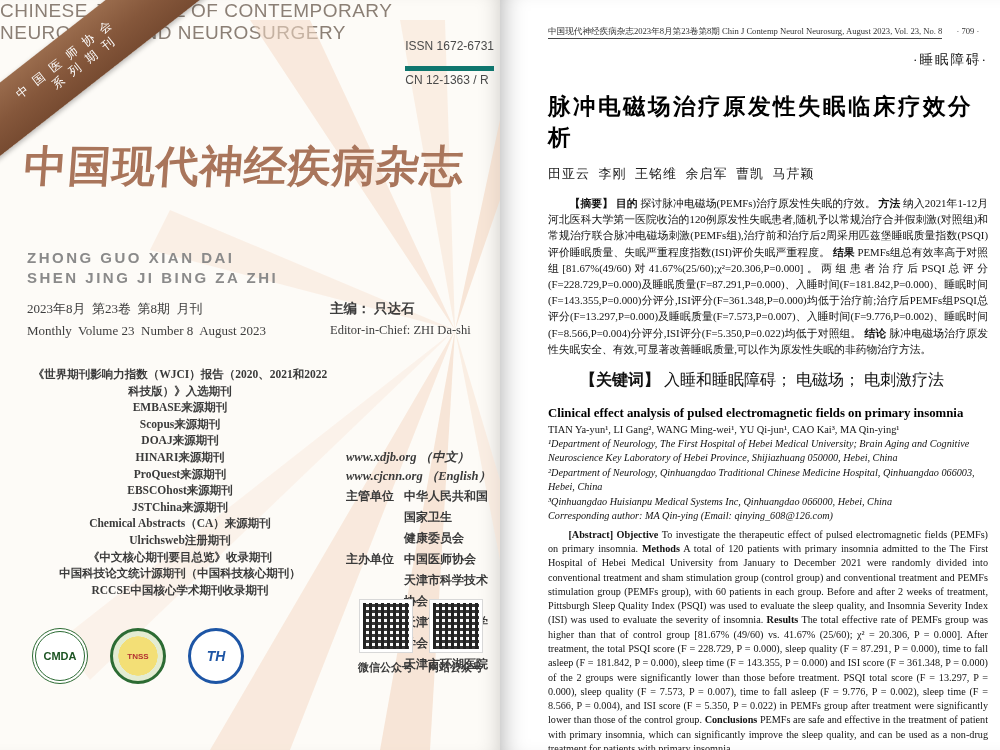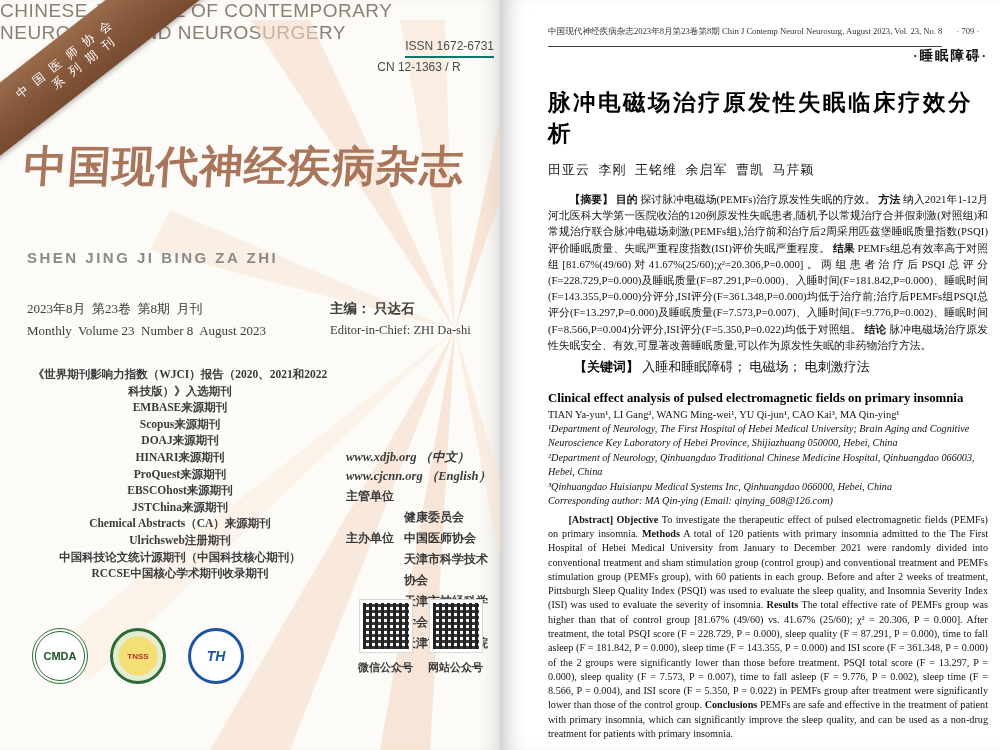--- a/index.html
+++ b/index.html
@@ -14,21 +14,21 @@
   .ribbon{position:absolute;top:34px;left:-78px;width:300px;height:58px;
     background:linear-gradient(180deg,#9a6c4d 0%,#85573b 55%,#774b31 100%);
     transform:rotate(-38deg);box-shadow:0 2px 5px rgba(0,0,0,.28);
     display:flex;align-items:center;justify-content:center;}
   .ribbon-inner{color:#fff;font-family:"Liberation Sans",sans-serif;font-size:12px;line-height:15px;}
   .ribbon-l1{display:block;letter-spacing:9px;}
   .ribbon-l2{display:block;letter-spacing:9px;padding-left:34px;}
 
   .issn-block{position:absolute;top:38px;right:6px;font-family:"Liberation Sans",sans-serif;
     font-size:12px;color:#4a4a4a;line-height:17px;}
-  .issn-block .issn{border-bottom:2px solid #0f766e;padding-bottom:1px;margin-left:28px;}
+  .issn-block .issn{border-bottom:5px solid #0f766e;padding-bottom:11px;}
   .issn-block .cn{padding-top:1px;}
 
   .title-cn{position:absolute;top:138px;left:24px;width:465px;margin:0;
     font-size:43px;font-weight:bold;color:#a9755b;letter-spacing:1px;
     transform:skewX(-4deg);white-space:nowrap;}
   .title-en{position:absolute;top:194px;left:27px;width:450px;margin:0;
     font-family:"Liberation Sans",sans-serif;font-size:19px;line-height:22px;
     font-weight:500;color:#8b7f75;letter-spacing:.5px;}
   .pinyin{position:absolute;top:248px;left:27px;font-family:"Liberation Sans",sans-serif;
     font-size:15px;line-height:20px;font-weight:bold;color:#8a8a8a;letter-spacing:2.5px;}
@@ -63,28 +63,28 @@
     background:
       repeating-linear-gradient(0deg,rgba(34,34,34,.9) 0 3px,transparent 3px 6px),
       repeating-linear-gradient(90deg,#222 0 3px,#fafafa 3px 6px);}
   .qr-label{margin-top:8px;font-size:11px;font-weight:bold;color:#3a3a3a;}
 
   
   .page.article{position:relative;width:500px;height:750px;background:#ffffff;box-sizing:border-box;
     padding:26px 12px 0 48px;overflow:hidden;
     box-shadow:inset 20px 0 26px -20px rgba(0,0,0,.35);}
   .header-row{display:flex;align-items:flex-start;font-size:8.6px;color:#333;}
-  .header-journal{border-bottom:1px solid #444;padding-bottom:8px;white-space:nowrap;}
+  .header-journal{border-bottom:1px solid #444;padding-bottom:0;white-space:nowrap;}
   .header-page{margin-left:14px;white-space:nowrap;}
-  .section-tag{text-align:right;font-size:13.5px;font-weight:bold;letter-spacing:2px;color:#111;}
+  .section-tag{text-align:right;font-size:13.5px;font-weight:normal;letter-spacing:2px;color:#111;margin-top:12px;}
   .article-title{margin:22px 0 12px;font-size:22.5px;font-weight:600;letter-spacing:2.5px;color:#000;}
   .authors-cn{font-size:13px;color:#222;margin-bottom:12px;white-space:pre-wrap;letter-spacing:1px;}
   .bold{font-weight:bold;}
   .abstract-cn{margin:0;font-size:10.8px;line-height:1.5;text-align:justify;text-indent:2em;color:#111;}
-  .keywords{margin:5px 0 0;font-size:13px;text-indent:2em;color:#111;}
+  .keywords{margin:13px 0 0;font-size:16px;text-indent:2em;color:#111;}
   .title-en{position:static;}
   .en-title{margin:15px 0 0;font-size:12.8px;font-weight:bold;color:#000;}
   .authors-en{margin:3px 0 0;font-size:10.4px;color:#111;}
   .affils{margin:2px 0 0;font-size:10.2px;font-style:italic;line-height:1.42;color:#111;}
   .affils p{margin:0;}
   .abstract-en{margin:4px 0 0;font-size:10.2px;line-height:1.4;text-align:justify;text-indent:2em;color:#111;}
 </style>
 </head>
 <body>
 
@@ -114,20 +114,21 @@
 
     <div class="issn-block">
       <div class="issn">ISSN 1672-6731</div>
       <div class="cn">CN 12-1363 / R</div>
     </div>
 
     <h1 class="title-cn">中国现代神经疾病杂志</h1>
     <h2 class="title-en">CHINESE JOURNAL OF CONTEMPORARY NEUROLOGY AND NEUROSURGERY</h2>
 
     <div class="pinyin">
+      <div>ZHONG GUO XIAN DAI</div>
       <div>SHEN JING JI BING ZA ZHI</div>
     </div>
 
     <div class="issue-block">
       <div class="issue-cn">2023年8月  第23卷  第8期  月刊</div>
       <div class="issue-en">Monthly  Volume 23  Number 8  August 2023</div>
     </div>
 
     <div class="editor-block">
       <div class="editor-cn">主编： 只达石</div>
@@ -138,32 +139,34 @@
       <li>《世界期刊影响力指数（WJCI）报告（2020、2021和2022科技版）》入选期刊</li>
       <li>EMBASE来源期刊</li>
       <li>Scopus来源期刊</li>
       <li>DOAJ来源期刊</li>
       <li>HINARI来源期刊</li>
       <li>ProQuest来源期刊</li>
       <li>EBSCOhost来源期刊</li>
       <li>JSTChina来源期刊</li>
       <li>Chemical Abstracts（CA）来源期刊</li>
       <li>Ulrichsweb注册期刊</li>
+      <li>《中文核心期刊要目总览》收录期刊</li>
       <li>中国科技论文统计源期刊（中国科技核心期刊）</li>
       <li>RCCSE中国核心学术期刊收录期刊</li>
     </ul>
 
     <div class="right-col">
       <div class="websites">
         <div>www.xdjb.org （中文）</div>
         <div>www.cjcnn.org （English）</div>
       </div>
       <div class="org-table">
         <div class="org-row">
           <span class="org-label">主管单位</span>
+          <span class="org-val">中华人民共和国国家卫生</span>
         </div>
         <div class="org-row">
           <span class="org-label"></span>
           <span class="org-val">健康委员会</span>
         </div>
         <div class="org-row">
           <span class="org-label">主办单位</span>
           <span class="org-val">中国医师协会</span>
         </div>
         <div class="org-row">

